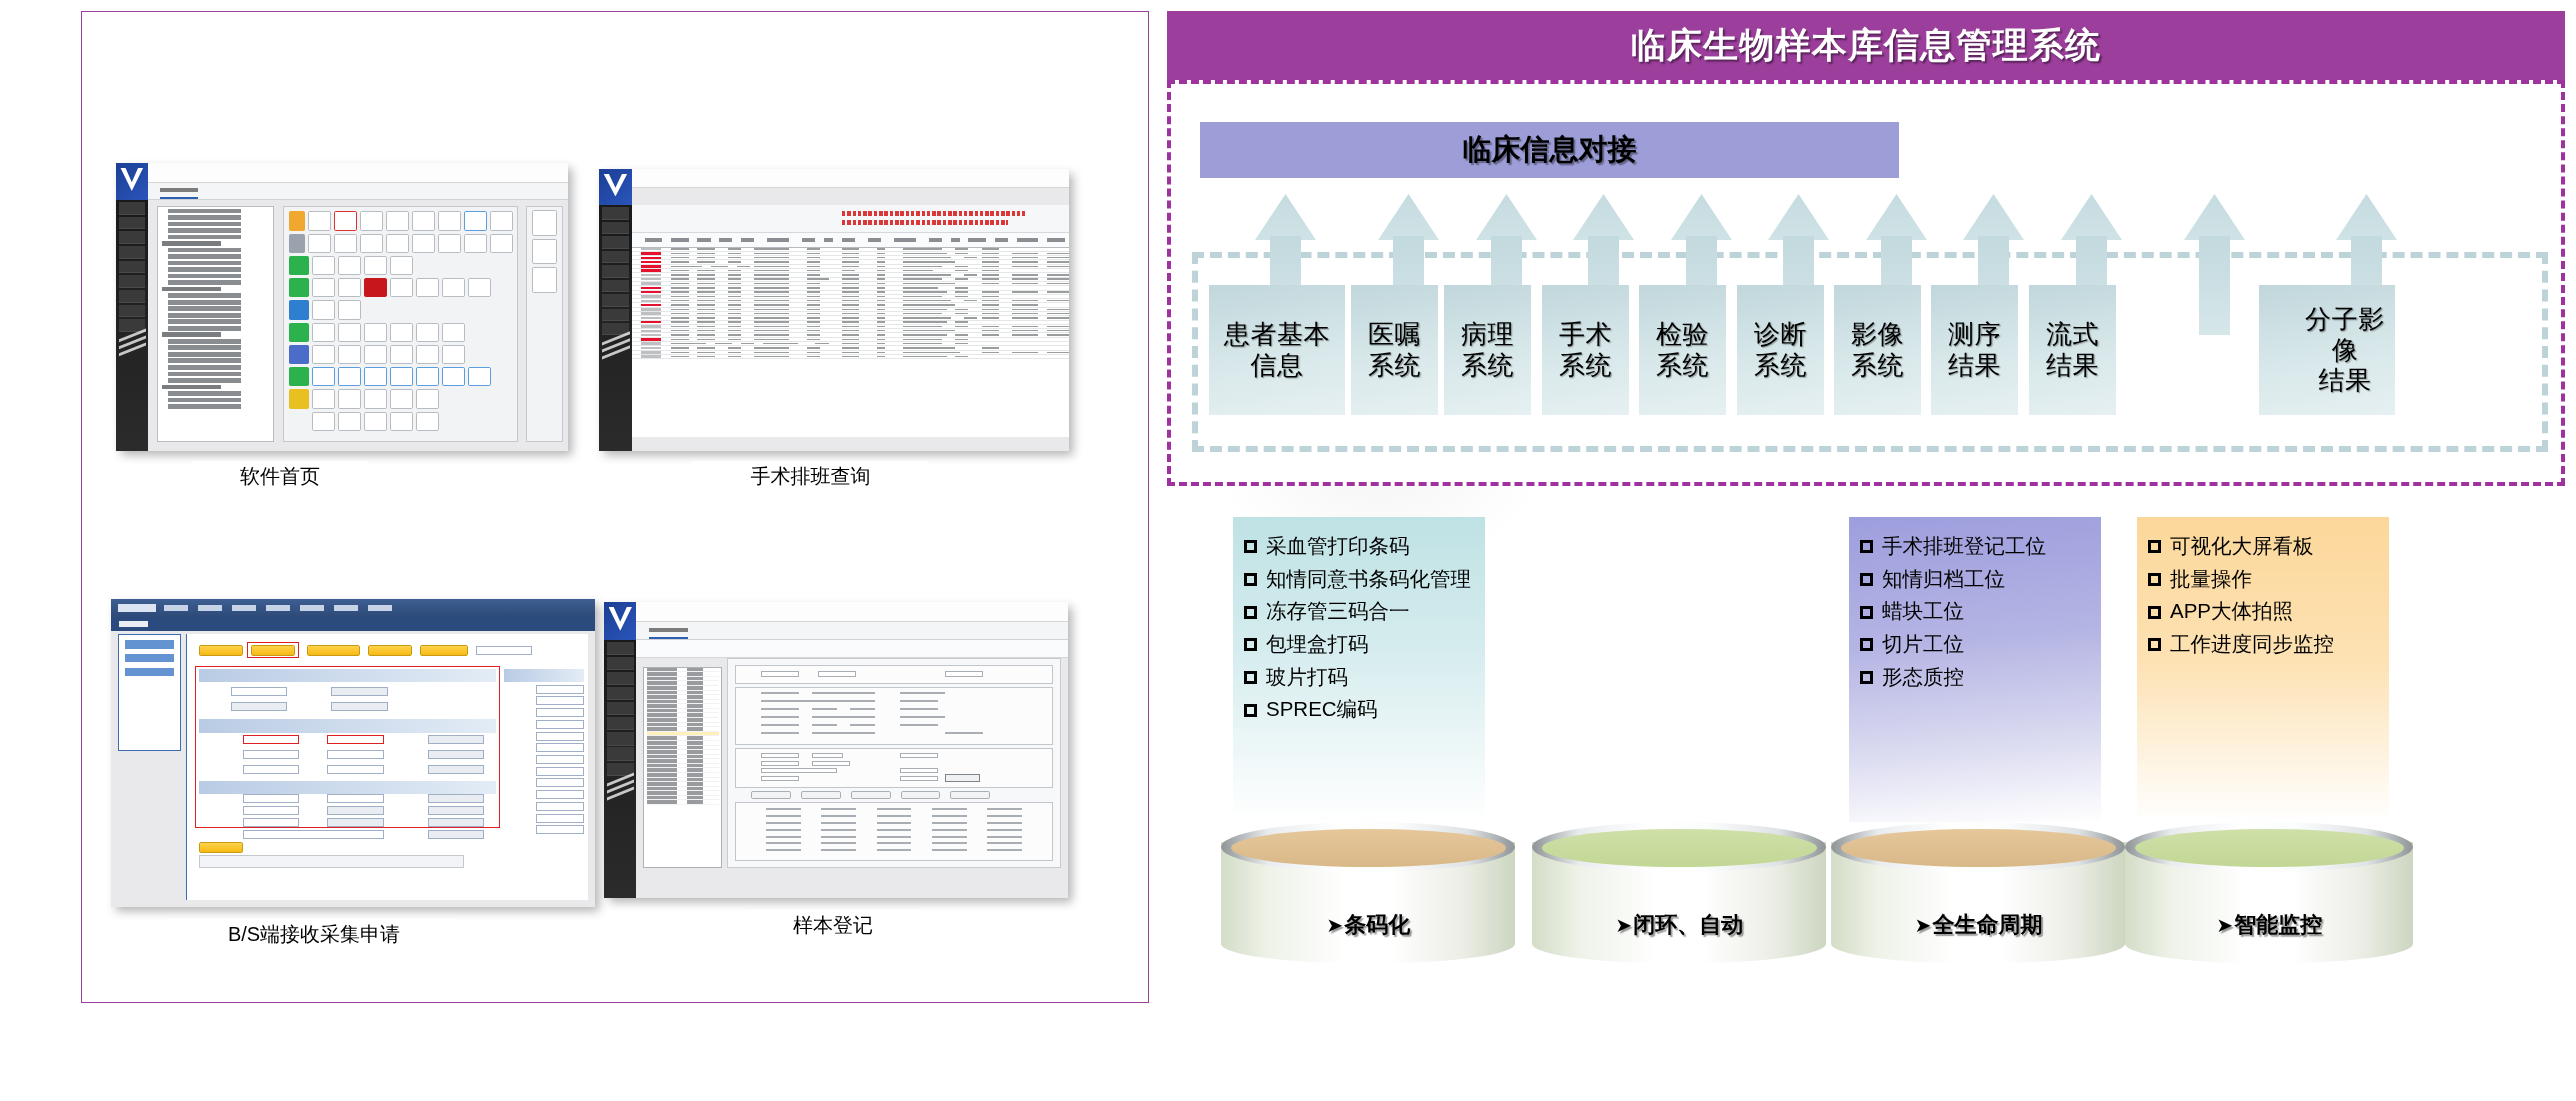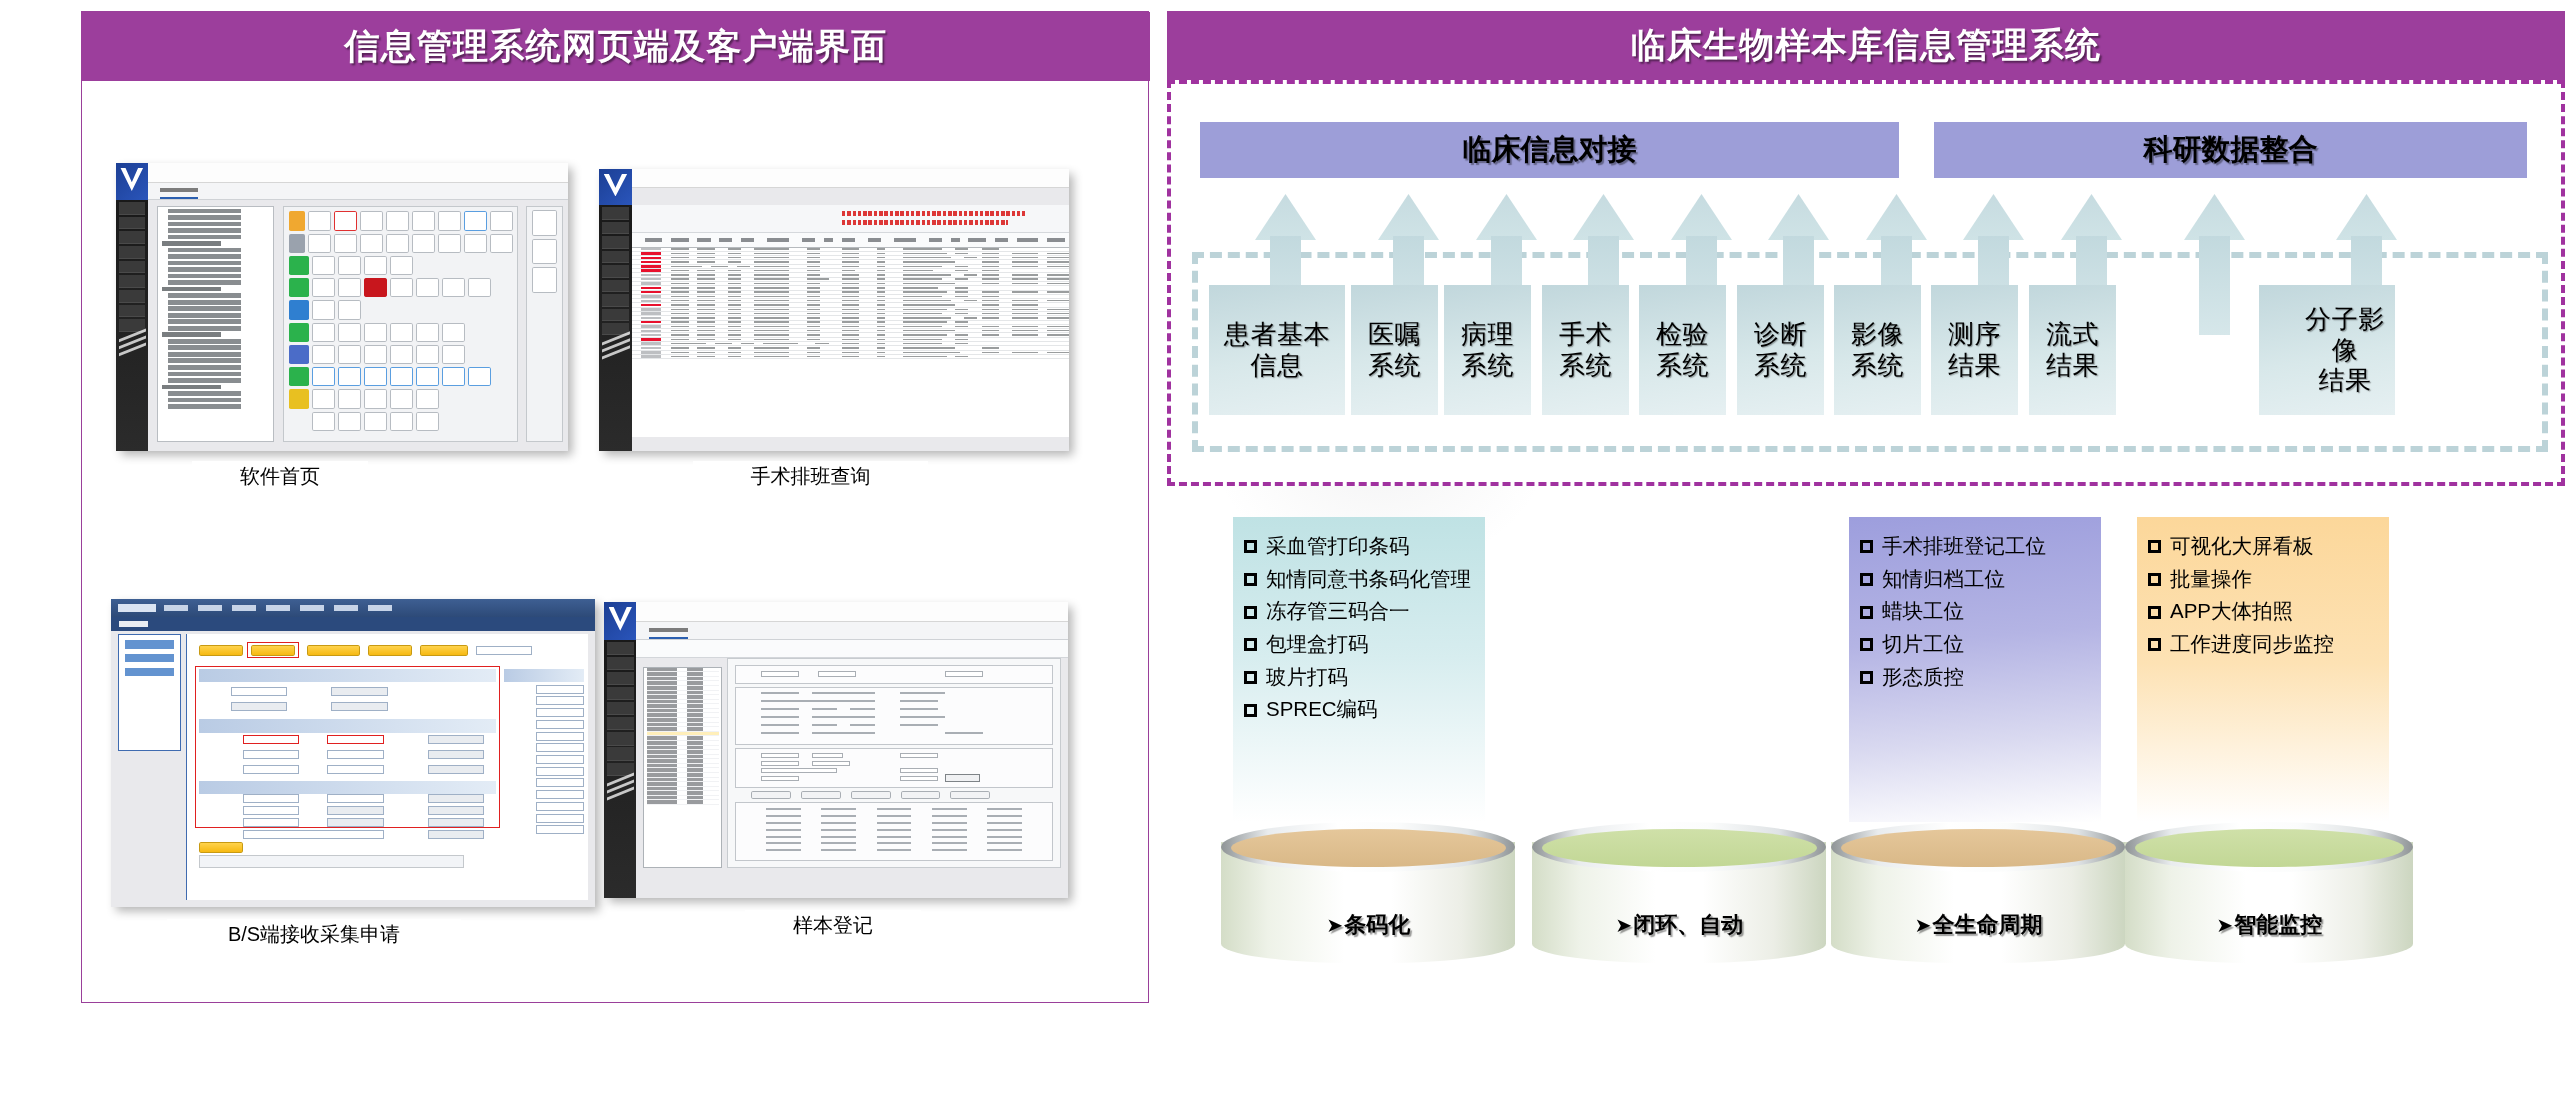--- a/index.html
+++ b/index.html
@@ -183,23 +183,20 @@
     text-shadow:1.8px 1.8px 1.2px rgba(0,0,0,.4); }
   .cylLabel .arw { font-size:20px; margin-right:1.2px; }
 </style>
 </head>
 <body>
 
 <div id="stage">
   <div class="watermark"></div>
 
   <div id="leftPanel">
-    <div id="leftHeader">
-      <div class="htxt">信息管理系统网页端及客户端界面</div>
-    </div>
 
     <div class="shotWrap" style="left:34px; top:151px; width:452px; height:288px;">
       <div class="shotImg">
         <div class="appTitleBar"></div>
         <div class="appLogo"></div>
         <div class="sideNav">
           <i></i>
             <i></i>
             <i></i>
             <i></i>
@@ -977,23 +974,20 @@
   <div id="rightPanel">
     <div id="rightHeader">
       <div class="htxt">临床生物样本库信息管理系统</div>
     </div>
     <div id="purpleDash"></div>
   </div>
 
   <div class="topBox" id="topBox1">
     <span>临床信息对接</span>
   </div>
-  <div class="topBox" id="topBox2">
-    <span>科研数据整合</span>
-  </div>
 
   <div id="innerDash"></div>
 
   <div class="arrow" style="left:1255px;top:194px;">
     <div class="head"></div>
       <div class="stem"></div>
     </div>
   <div class="arrow" style="left:1378px;top:194px;">
     <div class="head"></div>
       <div class="stem"></div>

